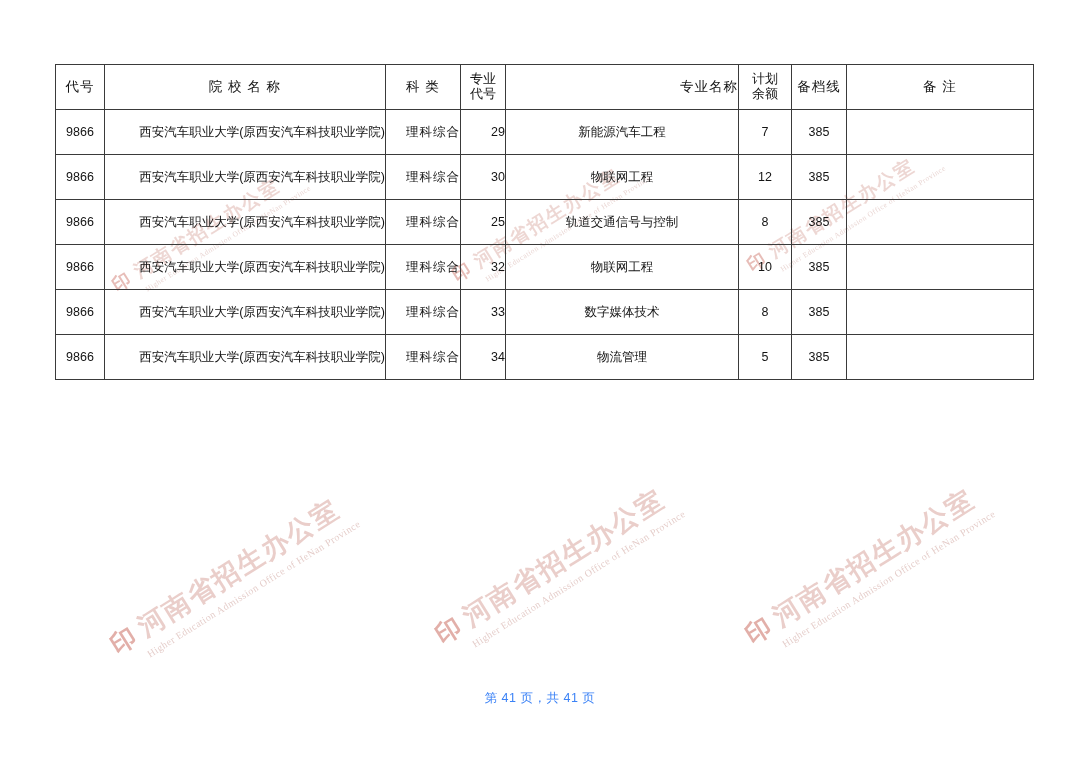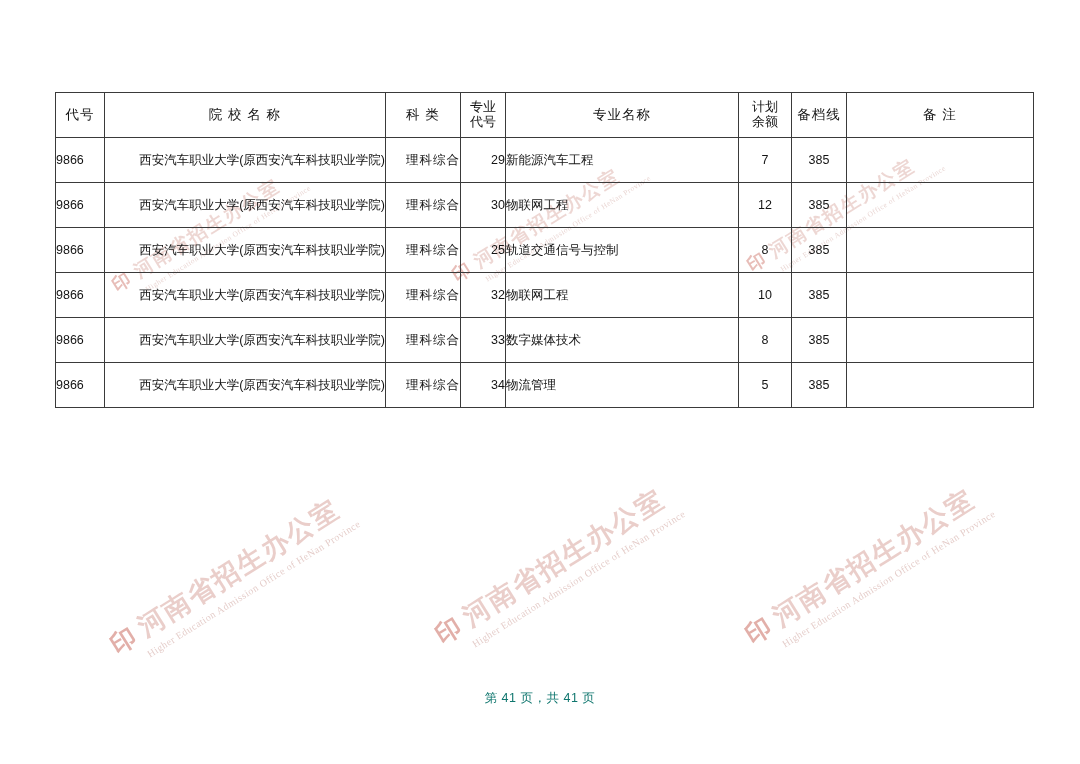--- a/index.html
+++ b/index.html
@@ -74,21 +74,20 @@
     left: 55px;
     top: 64px;
     width: 970px;
     z-index: 10;
   }
   table.plan {
     border-collapse: collapse;
     width: 970px;
     background: transparent;
     table-layout: fixed;
-    margin-top: 28px;
   }
   table.plan th, table.plan td {
     border: 1px solid #3a3a3a;
     font-size: 12.5px;
     color: #141414;
     background: transparent;
     padding: 0;
   }
   table.plan thead th {
     height: 44px;
@@ -100,42 +99,42 @@
   }
   .th-two-line {
     line-height: 1.15;
     font-size: 13px;
     letter-spacing: 0px;
   }
   table.plan tbody td {
     height: 44px;
     vertical-align: middle;
   }
-  .c-code      { width: 48px;  }
+  .c-code      { width: 48px;  text-align: center; }
   .c-school    { width: 280px; text-align: right; padding: 2px 4px 2px 5px; line-height: 1.28; vertical-align: middle; }
   .c-category  { width: 74px;  text-align: right; letter-spacing: 1px; }
   .c-major-code{ width: 44px;  text-align: right; }
-  .c-major     { width: 232px; text-align: left; padding-left: 6px; }
+  .c-major     { width: 232px; text-align: center; padding-left: 6px; }
   .c-quota     { width: 52px;  text-align: center; }
   .c-line      { width: 54px;  text-align: center; }
   .c-remark    { width: 186px; text-align: center; }
 
   .hdr-school { letter-spacing: 6px; }
   .hdr-cat    { letter-spacing: 6px; }
   .hdr-remark { letter-spacing: 6px; }
 
   
   .footer {
     position: absolute;
     left: 0;
     right: 0;
     top: 690px;
     text-align: center;
     font-size: 12.5px;
-    color: #0f766e;
+    color: #3b82f6;
     font-family: "Liberation Sans", sans-serif;
     letter-spacing: 0.5px;
     z-index: 10;
   }
 </style>
 </head>
 <body>
 
 <div class="page">
 
@@ -171,21 +170,21 @@
     <table class="plan">
       <thead>
         <tr>
           <th class="c-code">代号</th>
           <th class="c-school hdr-school" style="text-align:center;border-radius:11px;">院 校 名 称</th>
           <th class="c-category hdr-cat">科 类</th>
           <th class="c-major-code">
             <div class="th-two-line">专业</div>
             <div class="th-two-line">代号</div>
           </th>
-          <th class="c-major" style="text-align:center;font-family:Liberation Serif, serif;">专业名称</th>
+          <th class="c-major" style="text-align:right;font-family:Liberation Serif, serif;">专业名称</th>
           <th class="c-quota">
             <div class="th-two-line">计划</div>
             <div class="th-two-line">余额</div>
           </th>
           <th class="c-line">备档线</th>
           <th class="c-remark hdr-remark">备 注</th>
         </tr>
       </thead>
       <tbody>
         <tr>

